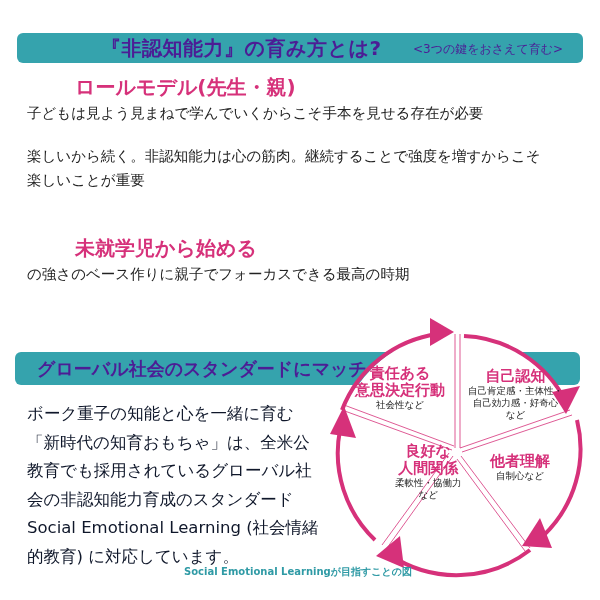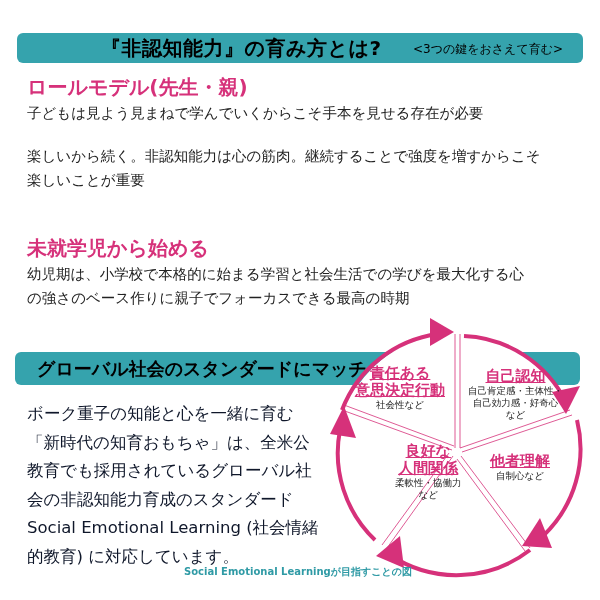--- a/index.html
+++ b/index.html
@@ -1,31 +1,31 @@
 <!DOCTYPE html>
 <html><head>
 <meta charset="utf-8">
 <style>
   html, body { margin:0; padding:0; }
   body { width:600px; height:600px; background:#ffffff; position:relative; overflow:hidden;
          font-family:"DejaVu Sans", sans-serif; color:#222; }
-  .band { position:absolute; background:#35a3ad; border-radius:6px; color:#000000; }
+  .band { position:absolute; background:#35a3ad; border-radius:6px; color:#4c1d95; }
   .band1 { left:17px; top:33px; width:566px; height:30px; }
   .band1 .title { position:absolute; left:84px; top:2px; font-size:20px; font-weight:bold; letter-spacing:0.5px; white-space:nowrap; }
   .band1 .sub { position:absolute; left:396px; top:8px; font-size:12px; white-space:nowrap; }
   .band2 { left:15px; top:352px; width:565px; height:33px; }
   .band2 .title { position:absolute; left:22px; top:5px; font-size:18px; font-weight:bold; white-space:nowrap;font-family:Liberation Mono, monospace; }
   .section { position:absolute; left:27px; }
-  .h { color:#d6317a; font-weight:bold; font-size:20px; white-space:nowrap; }
+  .h { color:#d6317a; font-weight:bold; font-size:20px; white-space:nowrap;margin-left:48px; }
   .p { font-size:14.5px; line-height:24px; color:#222; white-space:nowrap; }
   .body2 { position:absolute; left:27px; top:400px; font-size:16.5px; line-height:28.5px; color:#0f172a; white-space:nowrap; }
   .caption { position:absolute; left:184px; top:565px; font-size:10px; color:#2f9aa5; font-weight:bold; white-space:nowrap; }
   .diagram { position:absolute; left:330px; top:310px; width:270px; height:270px; }
   .seg { position:absolute; text-align:center; white-space:nowrap; }
-  .seg .t { color:#d6317a; font-weight:bold; font-size:15px; line-height:17px;text-decoration:underline; }
+  .seg .t { color:#d6317a; font-weight:bold; font-size:15px; line-height:17px; }
   .seg .d { color:#222; font-size:9.5px; line-height:12px; }
 </style>
 </head>
 <body>
 
 <div class="band band1">
   <span class="title">『非認知能力』の育み方とは?</span>
   <span class="sub">&lt;3つの鍵をおさえて育む&gt;</span>
 </div>
 
@@ -34,21 +34,20 @@
   <div class="p">子どもは見よう見まねで学んでいくからこそ手本を見せる存在が必要</div>
 </div>
 
 <div class="section" style="top:144px;">
   <div class="p">楽しいから続く。非認知能力は心の筋肉。継続することで強度を増すからこそ</div>
   <div class="p">楽しいことが重要</div>
 </div>
 
 <div class="section" style="top:235px;">
   <div class="h">未就学児から始める</div>
-  <div class="p">幼児期は、小学校で本格的に始まる学習と社会生活での学びを最大化する心</div>
   <div class="p">の強さのベース作りに親子でフォーカスできる最高の時期</div>
 </div>
 
 <div class="band band2">
   <span class="title">グローバル社会のスタンダードにマッチ</span>
 </div>
 
 <div class="body2">
   <div>ボーク重子の知能と心を一緒に育む</div>
   <div>「新時代の知育おもちゃ」は、全米公</div>

